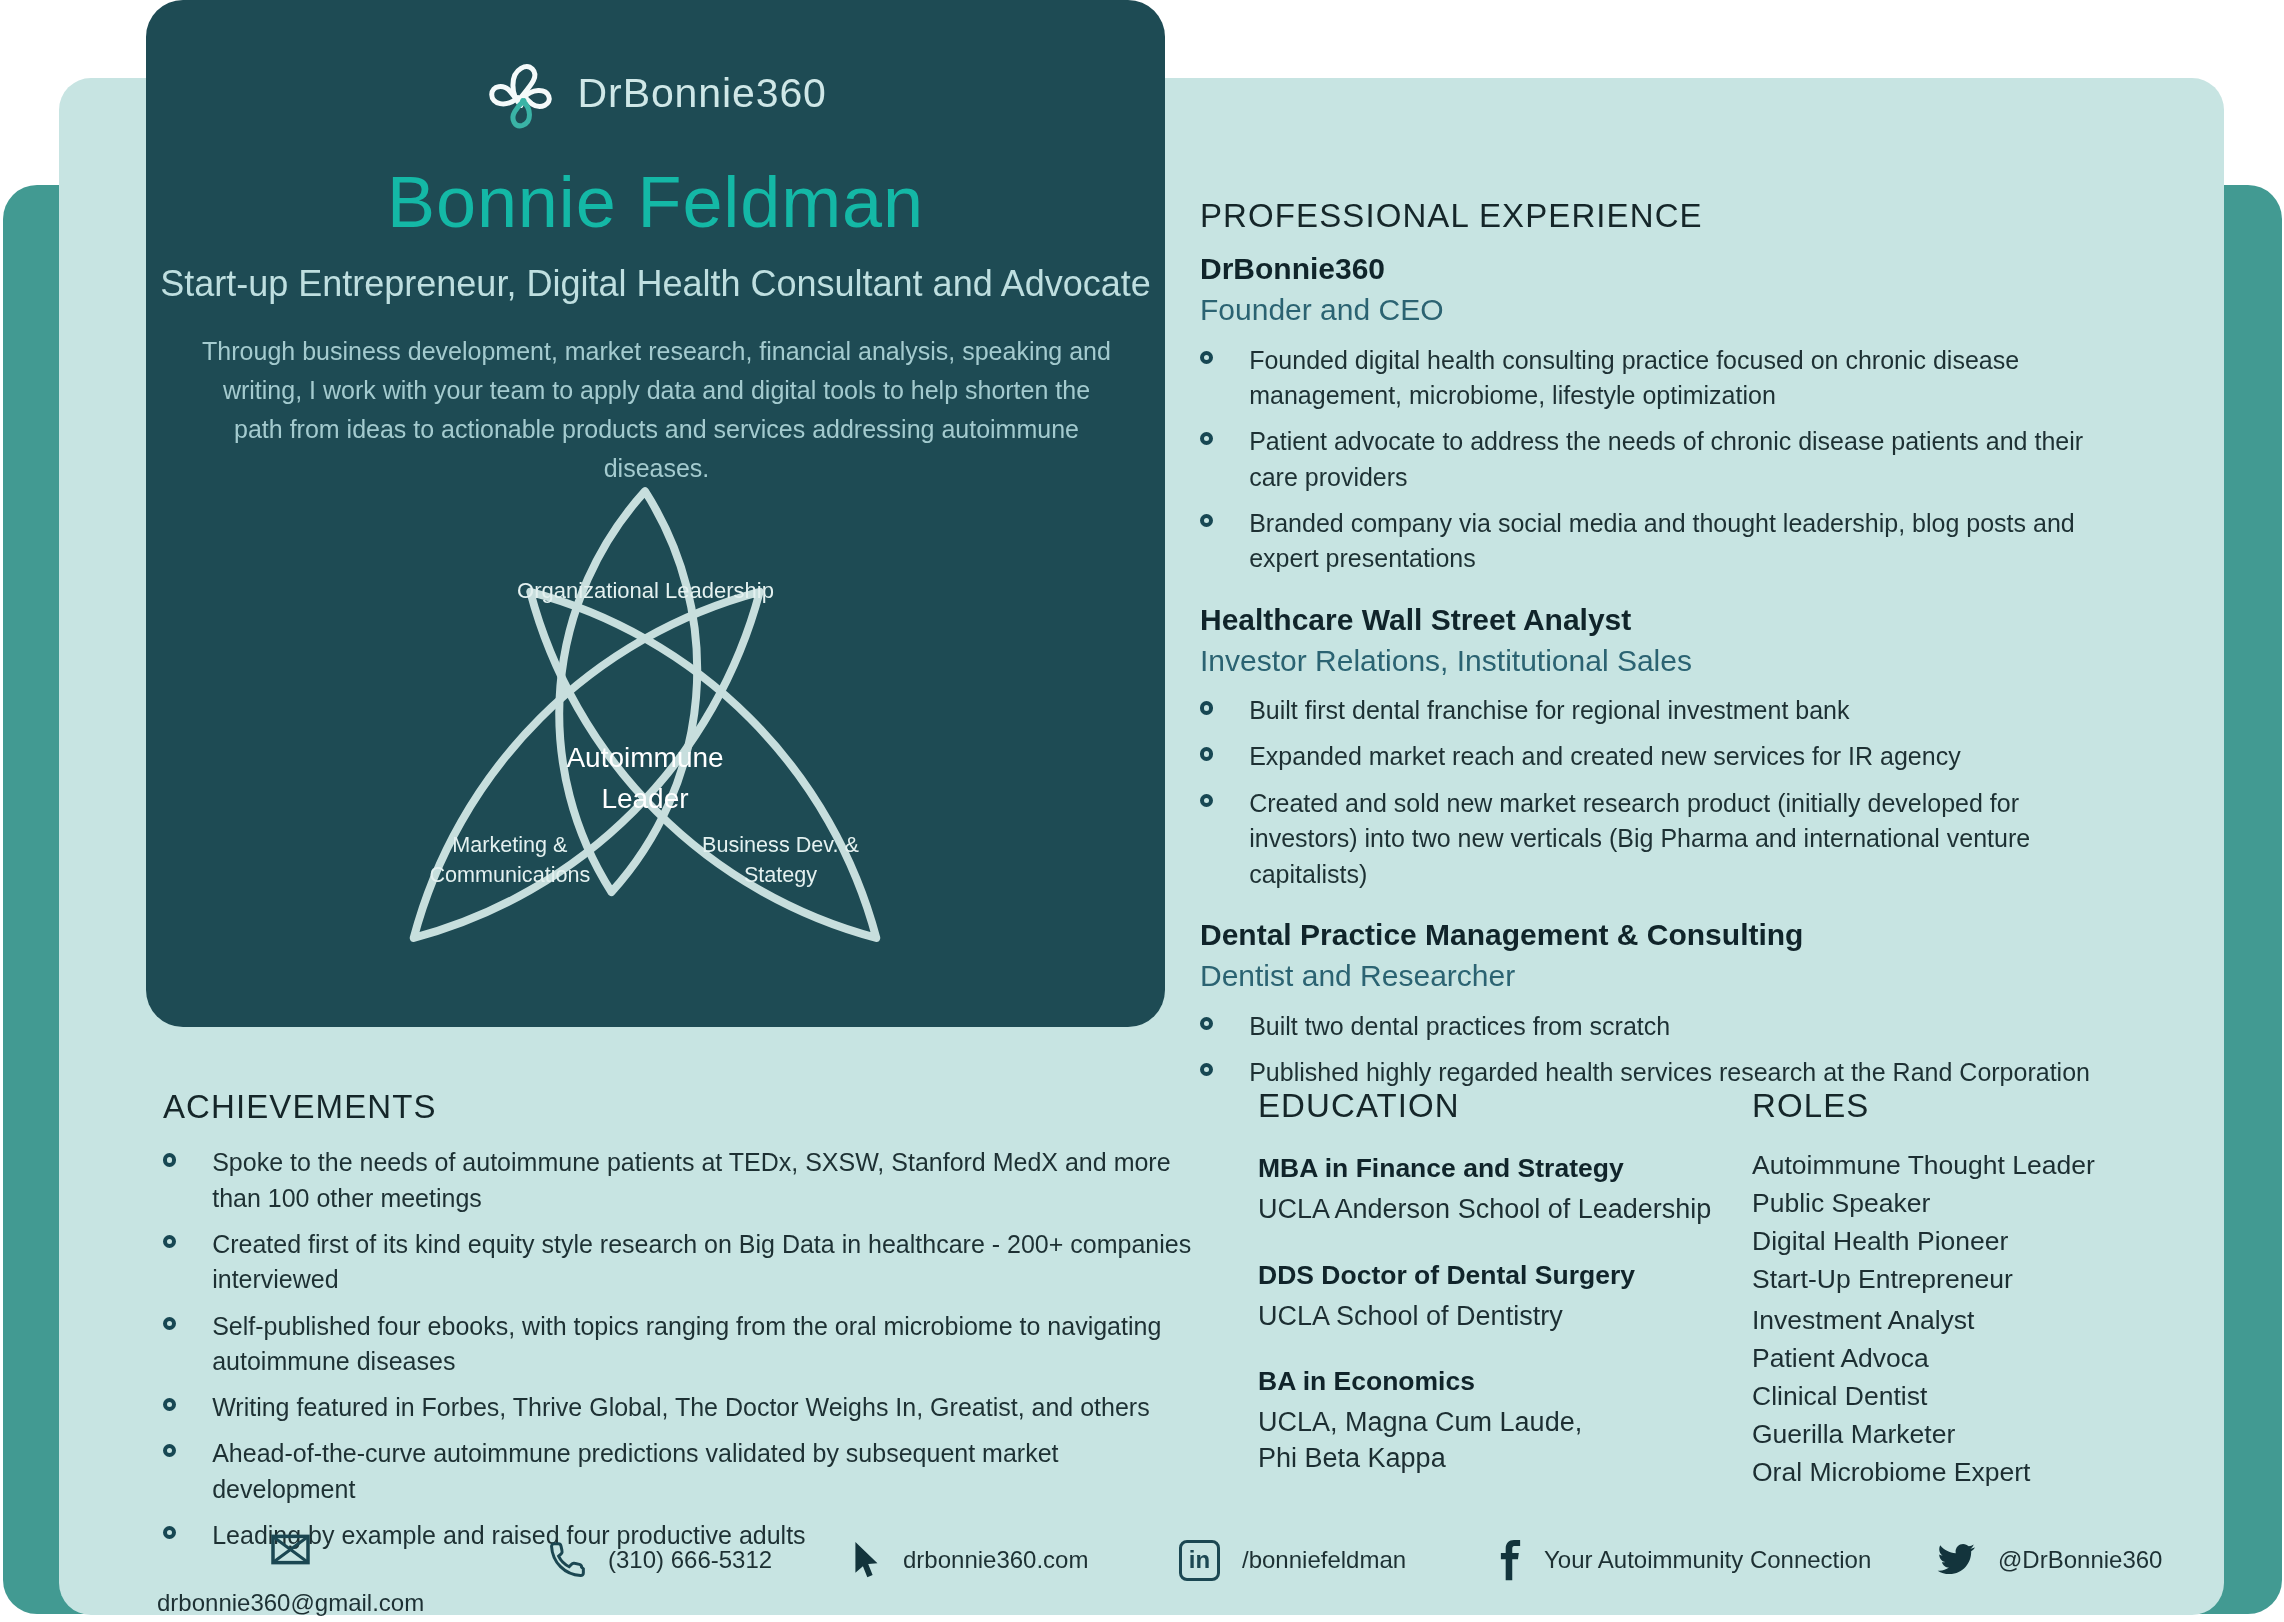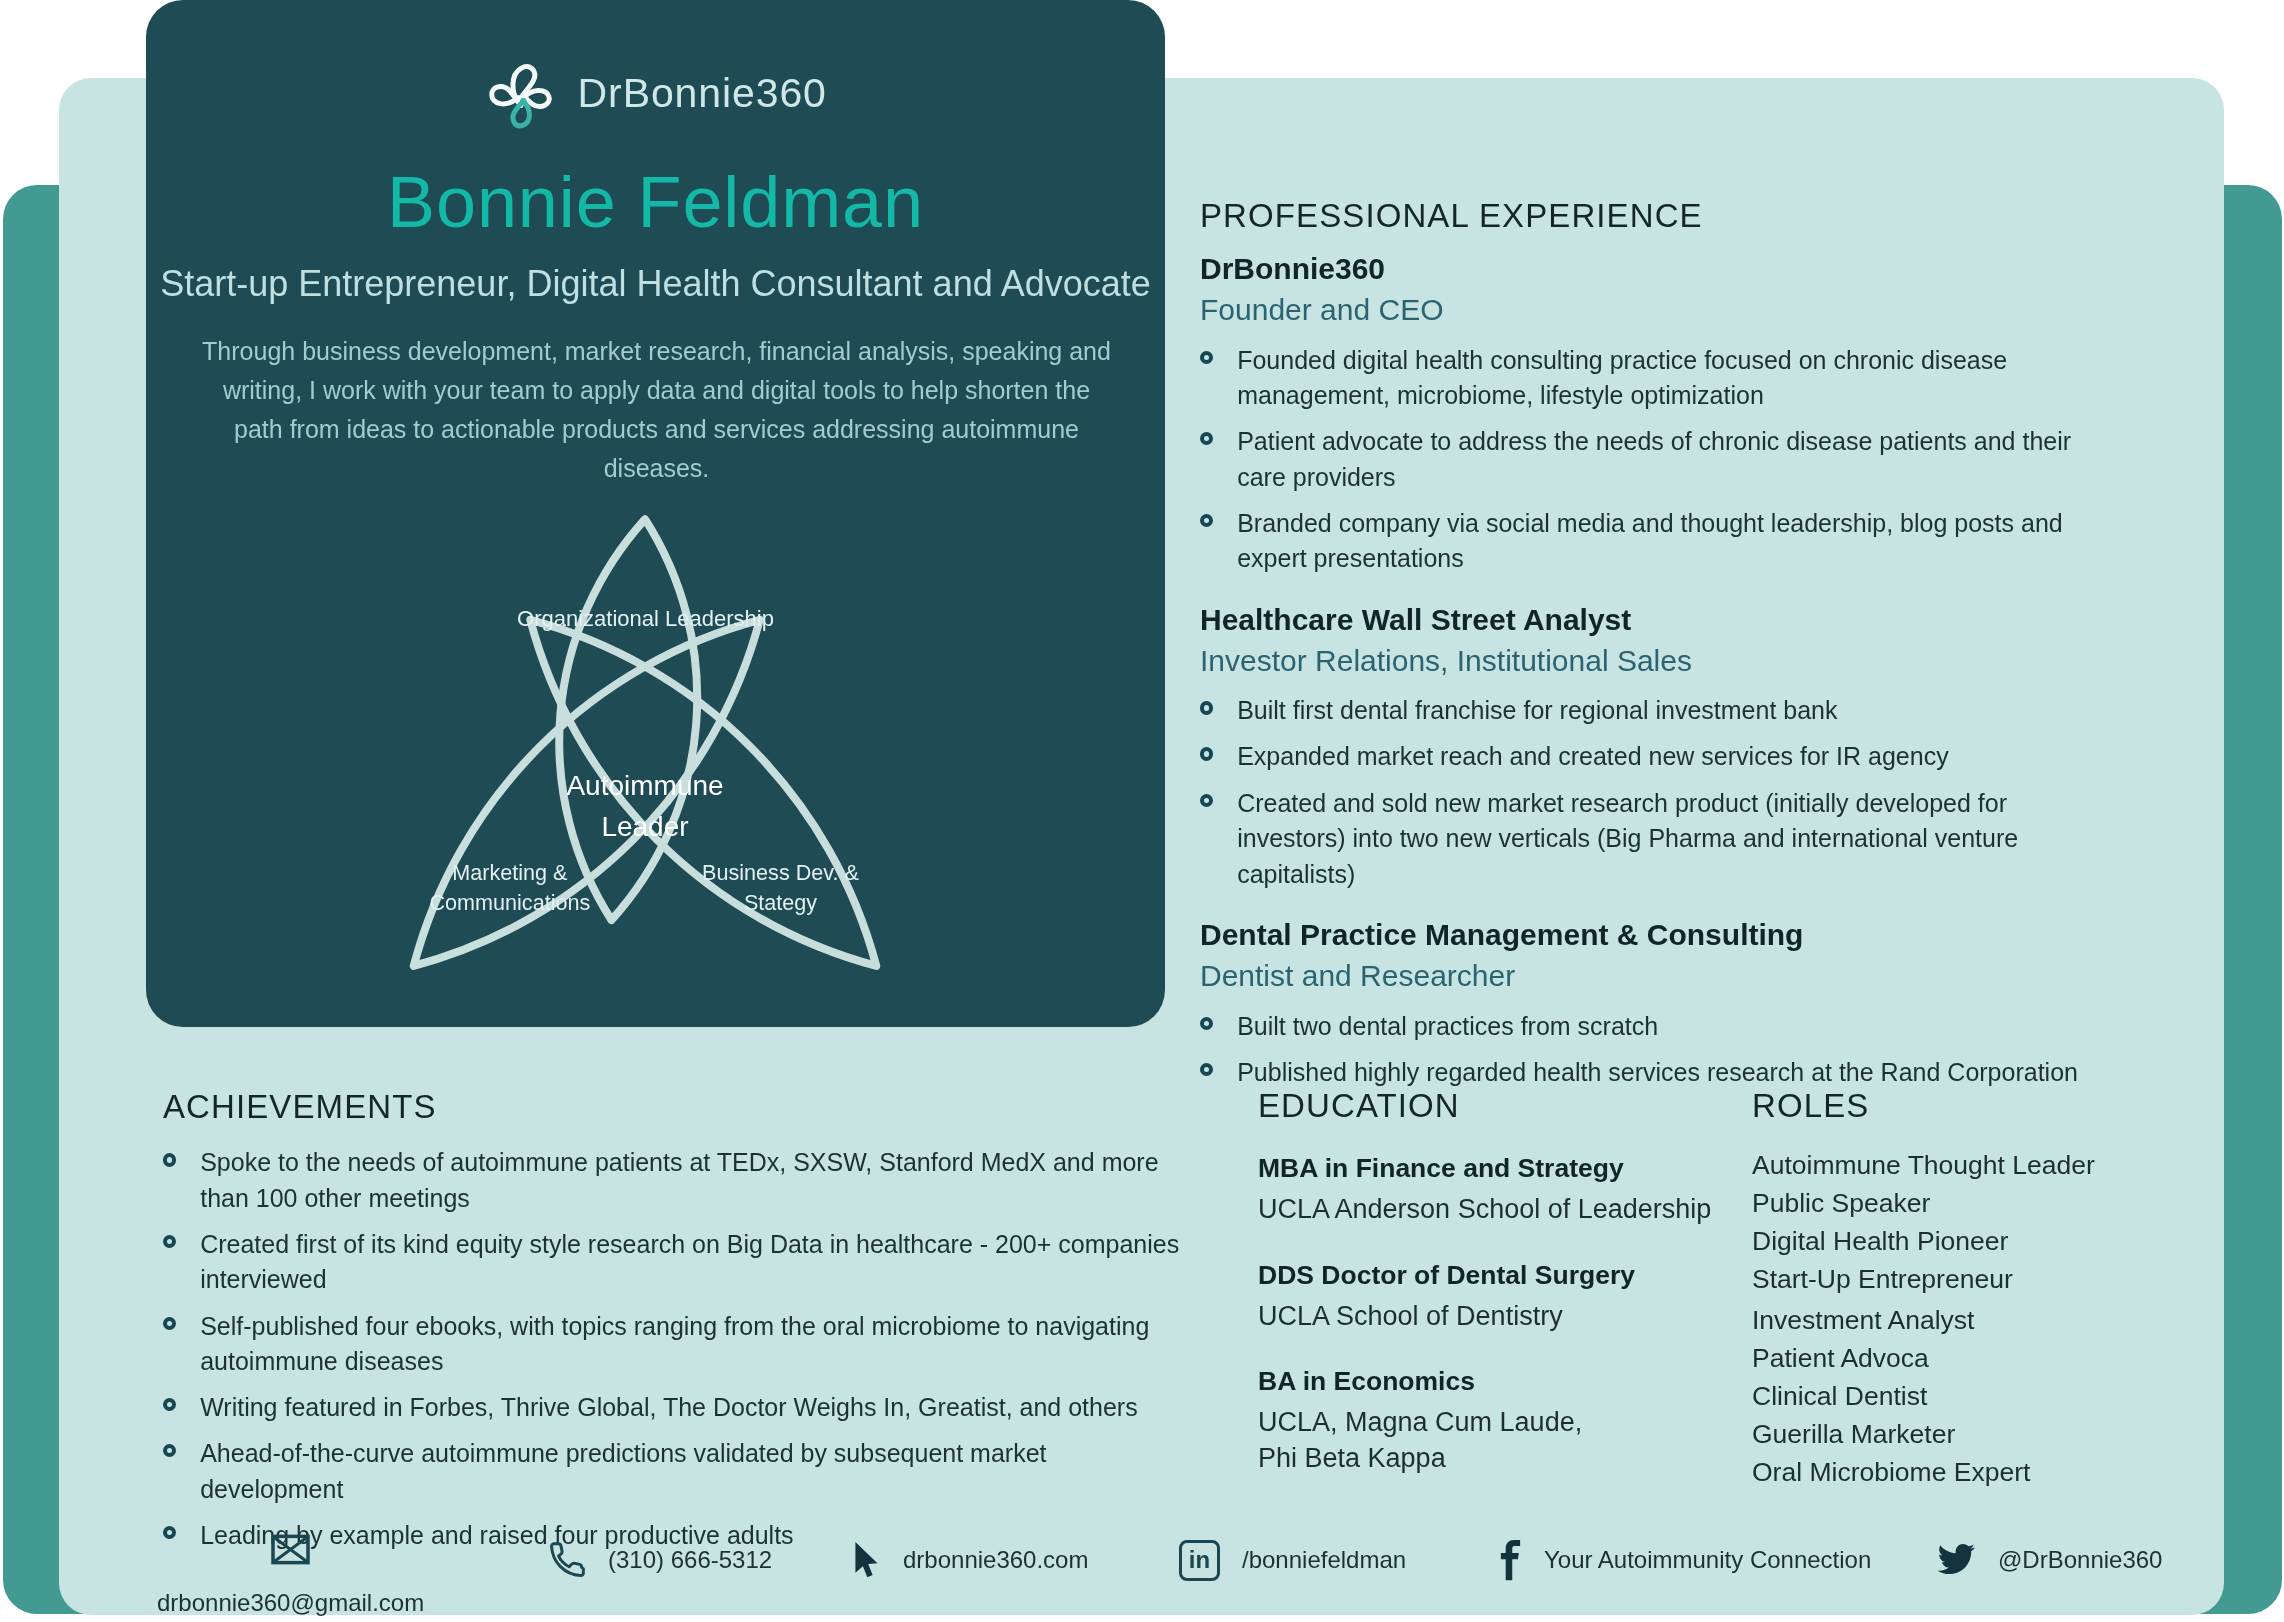--- a/index.html
+++ b/index.html
@@ -13,37 +13,37 @@
   #card  { position:absolute; left:146px; top:0; width:1019px; height:1027px; background:#1e4b54; border-radius:37px; }
 
   
   .logo-row { position:absolute; top:51px; left:0; width:100%; display:flex; justify-content:center; align-items:center; gap:19.4px; }
   .brand-text { font-size:41px; color:#cfe7e7; letter-spacing:0.9px; }
   .profile-name { position:absolute; top:161px; left:0; width:100%; text-align:center; font-size:72px; color:#14b8a6; letter-spacing:0.9px; }
   .profile-tagline { position:absolute; top:263px; left:0; width:100%; text-align:center; font-size:36px; color:#bfdfe0; }
   .profile-summary { position:absolute; top:332px; left:56px; width:909px; text-align:center; font-size:25px; line-height:1.56; color:#a4cbcf; }
 
   
-  .venn-wrap { position:absolute; left:243px; top:512px; width:512px; height:477px; }
+  .venn-wrap { position:absolute; left:243px; top:484px; width:512px; height:477px; }
   .venn-wrap svg { position:absolute; left:0; top:0; }
   .venn-label { position:absolute; text-align:center; color:#e4f1f0; font-size:22px; line-height:1.38; }
   .venn-label.top { top:92px; left:124px; width:265px; }
   .venn-label.left { top:346px; left:19.4px; width:203px; font-size:21.6px; }
   .venn-label.right { top:346px; left:291px; width:201px; font-size:21.6px; }
   .venn-label.center { top:254px; left:159px; width:194px; font-size:28px; color:#ffffff; line-height:1.45; }
 
   
   .xp-col { position:absolute; left:1200px; top:196px; width:918px; }
   .section-heading { font-size:33px; letter-spacing:1.1px; color:#152629; line-height:39px; }
   .xp-col .section-heading { margin-bottom:16px; }
   .job { margin-top:25px; }
   .job-company { font-size:30px; font-weight:700; color:#10242a; line-height:1.22; }
   .job-title { font-size:30px; color:#2b6372; margin-top:3.5px; line-height:1.25; }
   .bullets { margin-top:14px; }
-  .bullet { display:flex; gap:24px; margin-bottom:10.6px; font-size:25px; line-height:1.42; color:#1d3033; }
+  .bullet { display:flex; gap:36px; margin-bottom:10.6px; font-size:25px; line-height:1.42; color:#1d3033; }
   .ring { flex:none; width:13.2px; height:13.2px; border:4.9px solid #174753; border-radius:50%; margin-top:8px; }
 
   
   .ach-col { position:absolute; left:163px; top:1087px; width:1033px; }
   .ach-col .section-heading { margin-bottom:19.4px; }
 
   
   .edu-col { position:absolute; left:1258px; top:1086px; width:485px; }
   .edu-col .section-heading { margin-bottom:28px; }
   .edu-entry { margin-bottom:32px; }

